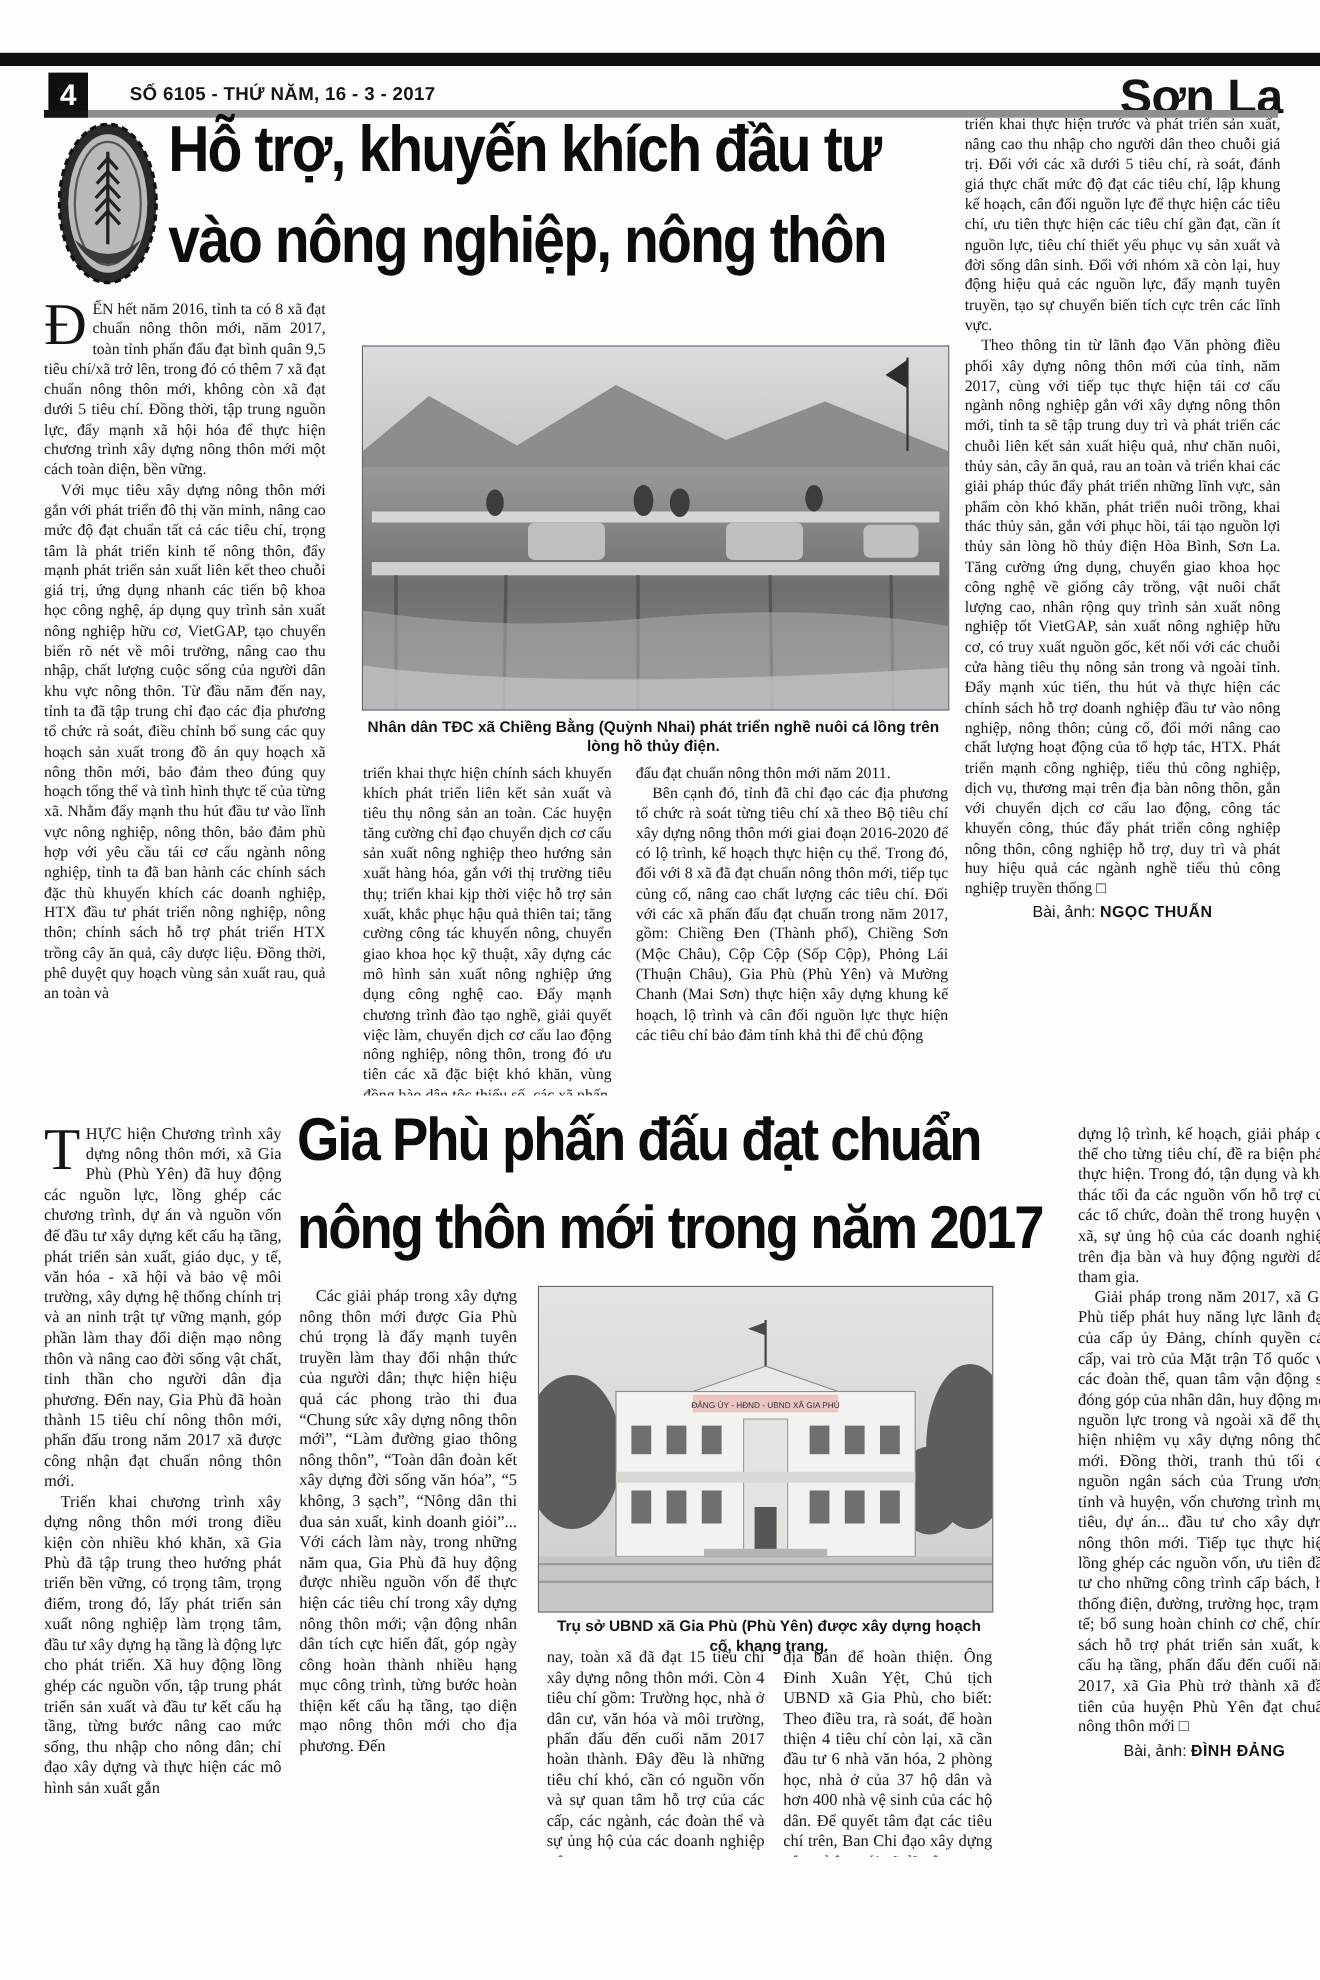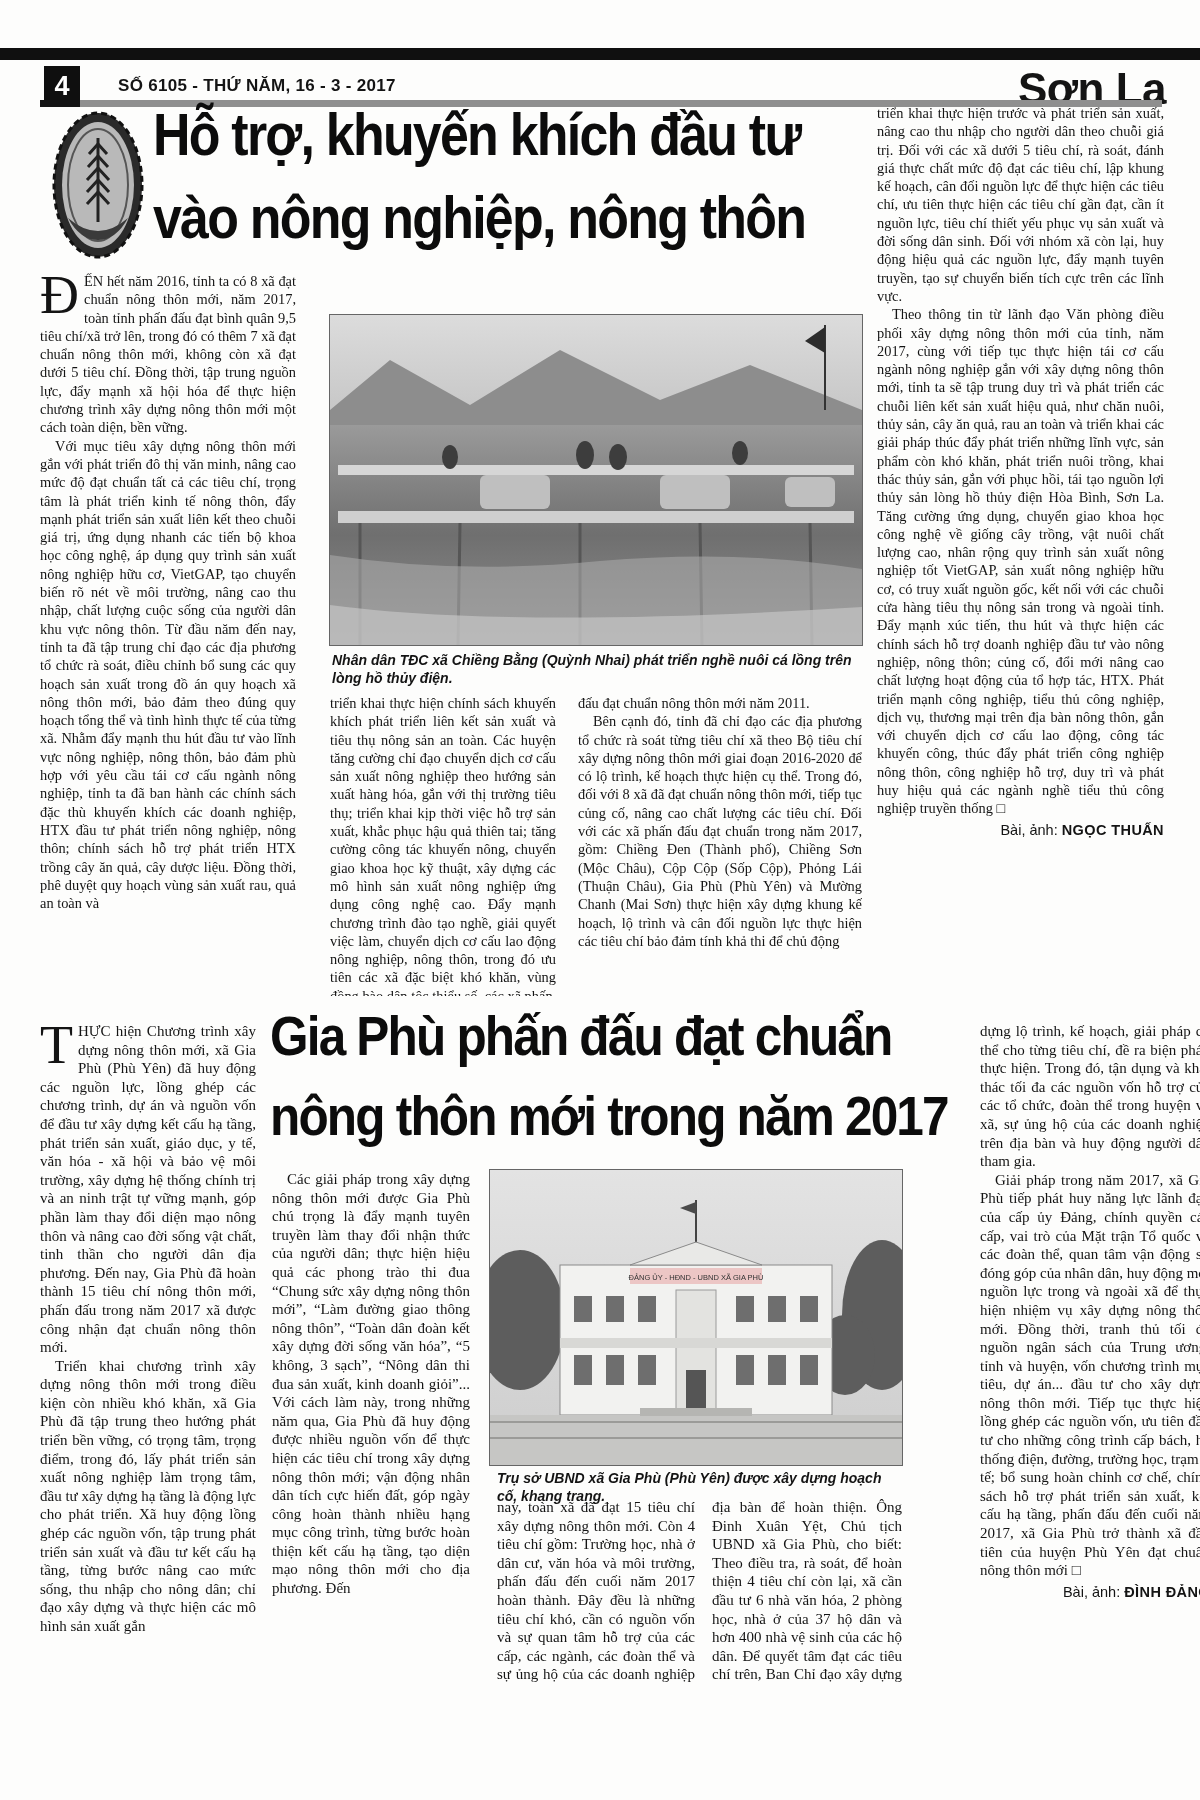--- a/index.html
+++ b/index.html
@@ -23,23 +23,23 @@
   #headline1{left:153px;top:94px;font-size:59px;line-height:83px;transform:scaleX(.88);}
   #headline2{left:270px;top:996px;font-size:55px;line-height:80px;transform:scaleX(.90);}
   
   .bodycol{text-align:justify;overflow:hidden;}
   .art1 .bodycol, .bodycol.a1{font-size:14.4px;line-height:18.3px;}
   .a2{font-size:15px;line-height:18.6px;}
   .bodycol p{margin:0;}
   .bodycol p.ind{text-indent:15px;}
   .dropcap{float:left;font-size:54px;line-height:42px;padding:2px 5px 0 0;font-weight:normal;}
   
-  .caption{font-family:"Liberation Sans",sans-serif;font-weight:bold;font-style:italic;
-           font-size:14px;line-height:17.5px;}
-  .byline{font-family:"Liberation Sans",sans-serif;font-size:14.5px;text-align:right;
+  .caption{font-family:"Liberation Sans",sans-serif;font-weight:bold;
+           font-size:14px;line-height:17.5px;text-align:center;}
+  .byline{font-family:"Liberation Sans",sans-serif;font-size:14.5px;text-align:center;
           margin-top:4px;}
   .byline b{letter-spacing:.4px;}
   
   .photo{background:#0ea5e9;outline:1px solid #666;}
   svg text{font-family:"Liberation Sans",sans-serif;}
 </style>
 </head>
 <body>
 
 <div id="page">

